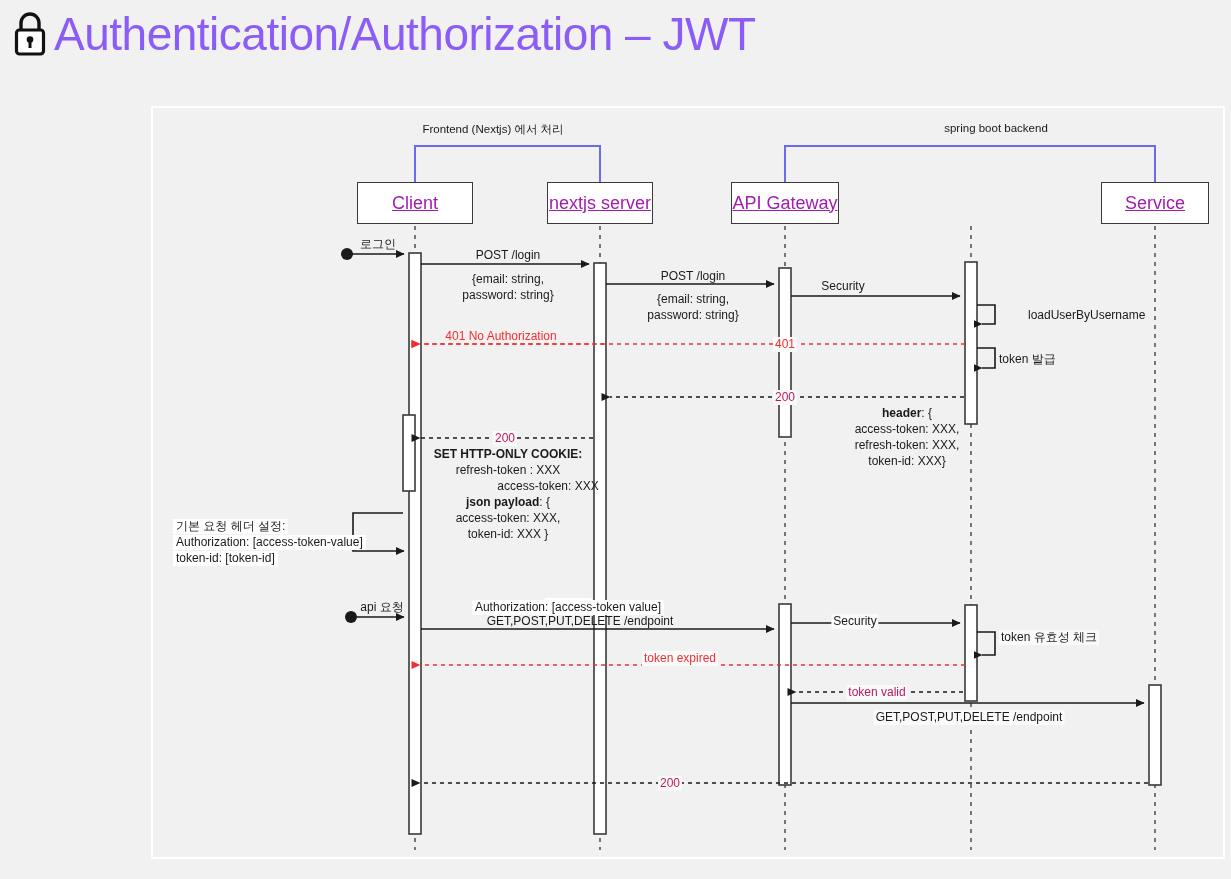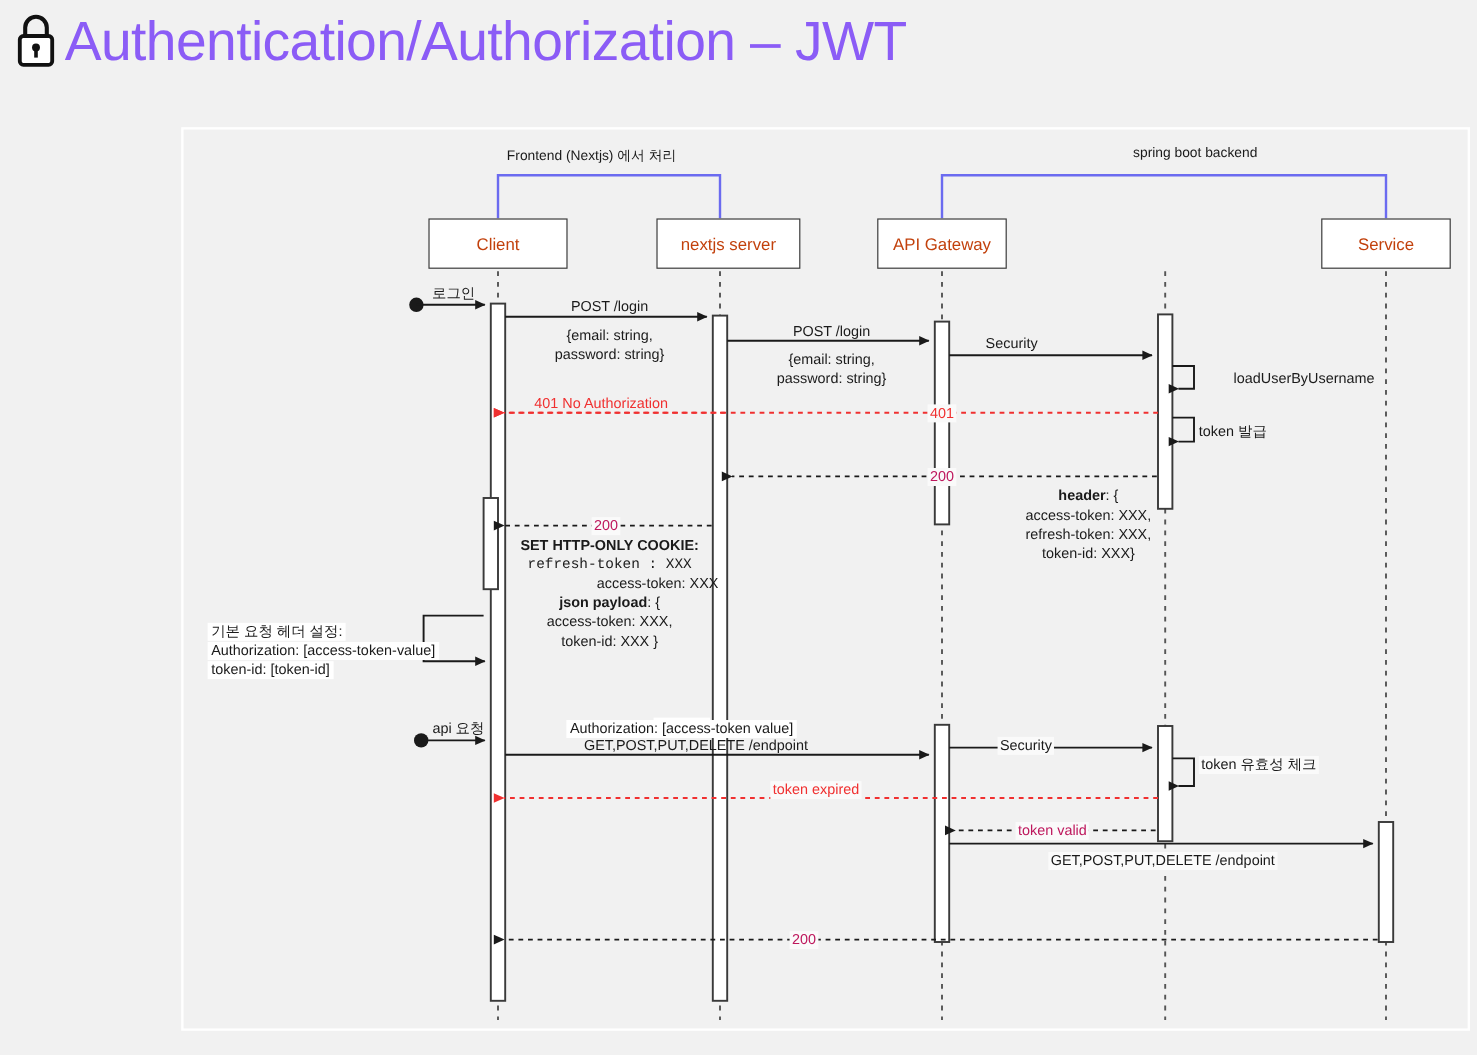--- a/index.html
+++ b/index.html
@@ -48,24 +48,25 @@
     pointer-events: none;
   }
   
   .participant-box {
     position: absolute;
     background: #ffffff;
     border: 1.6px solid #3a3a3a;
     display: flex;
     align-items: center;
     justify-content: center;
-    font-size: 14px;
-    color: #c2410c;
+    font-size: 18px;
+    color: #a21caf;
     height: 42px;
     white-space: nowrap;
+    text-decoration: underline;
   }
   
   .lbl {
     position: absolute;
     font-size: 12px;
     color: #1a1a1a;
     white-space: nowrap;
     line-height: 1.28;
   }
   .lbl.ctr { transform: translateX(-50%); text-align: center; }
@@ -186,21 +187,21 @@
 
     <line x1="791" y1="703" x2="1144" y2="703" stroke="#1a1a1a" stroke-width="1.6" marker-end="url(#ah-black)"></line>
 
     <line x1="1148" y1="783" x2="420" y2="783" stroke="#1a1a1a" stroke-width="1.4" stroke-dasharray="4,4" marker-end="url(#ah-blk-open-l)"></line>
   </svg>
 
   <div class="group-label" style="left:493px; top:122px;">Frontend (Nextjs) 에서 처리</div>
   <div class="group-label" style="left:996px; top:122px;">spring boot backend</div>
 
   <div class="participant-box" style="left:357px; top:182px; width:116px;">Client</div>
-  <div class="participant-box" style="left:547px; top:182px; width:120px;">nextjs server</div>
+  <div class="participant-box" style="left:547px; top:182px; width:106px;">nextjs server</div>
   <div class="participant-box" style="left:731px; top:182px; width:108px;">API Gateway</div>
   <div class="participant-box" style="left:1101px; top:182px; width:108px;">Service</div>
 
   <div class="lbl ctr" style="left:378px; top:237px;">로그인</div>
 
   <div class="lbl ctr" style="left:508px; top:248px;">POST /login</div>
   <div class="lbl ctr" style="left:508px; top:272px;">{email: string,</div>
   <div class="lbl ctr" style="left:508px; top:288px;">password: string}</div>
 
   <div class="lbl ctr" style="left:693px; top:269px;">POST /login</div>
@@ -221,21 +222,21 @@
   <div class="lbl ctr" style="left:907px; top:406px;">
     <span style="font-weight:700;">header</span><span>: {</span>
   </div>
   <div class="lbl ctr" style="left:907px; top:422px;">access-token: XXX,</div>
   <div class="lbl ctr" style="left:907px; top:438px;">refresh-token: XXX,</div>
   <div class="lbl ctr" style="left:907px; top:454px;">token-id: XXX}</div>
 
   <div class="lbl ctr blue shaded" style="left:505px; top:431px;">200</div>
 
   <div class="lbl ctr" style="left:508px; top:447px; font-weight:700;">SET HTTP-ONLY COOKIE:</div>
-  <div class="lbl ctr" style="left:508px; top:463px;font-family:Liberation Mono, monospace;">refresh-token : XXX</div>
+  <div class="lbl ctr" style="left:508px; top:463px;">refresh-token : XXX</div>
   <div class="lbl ctr" style="left:508px; top:479px;margin-left:40px;">access-token: XXX</div>
   <div class="lbl ctr" style="left:508px; top:495px;">
     <span style="font-weight:700;">json payload</span><span>: {</span>
   </div>
   <div class="lbl ctr" style="left:508px; top:511px;">access-token: XXX,</div>
   <div class="lbl ctr" style="left:508px; top:527px;">token-id: XXX }</div>
 
   <div class="lbl boxed" style="left:173px; top:519px;">기본 요청 헤더 설정:</div>
   <div class="lbl boxed" style="left:173px; top:535px;">Authorization:  [access-token-value]</div>
   <div class="lbl boxed" style="left:173px; top:551px;">token-id: [token-id]</div>

